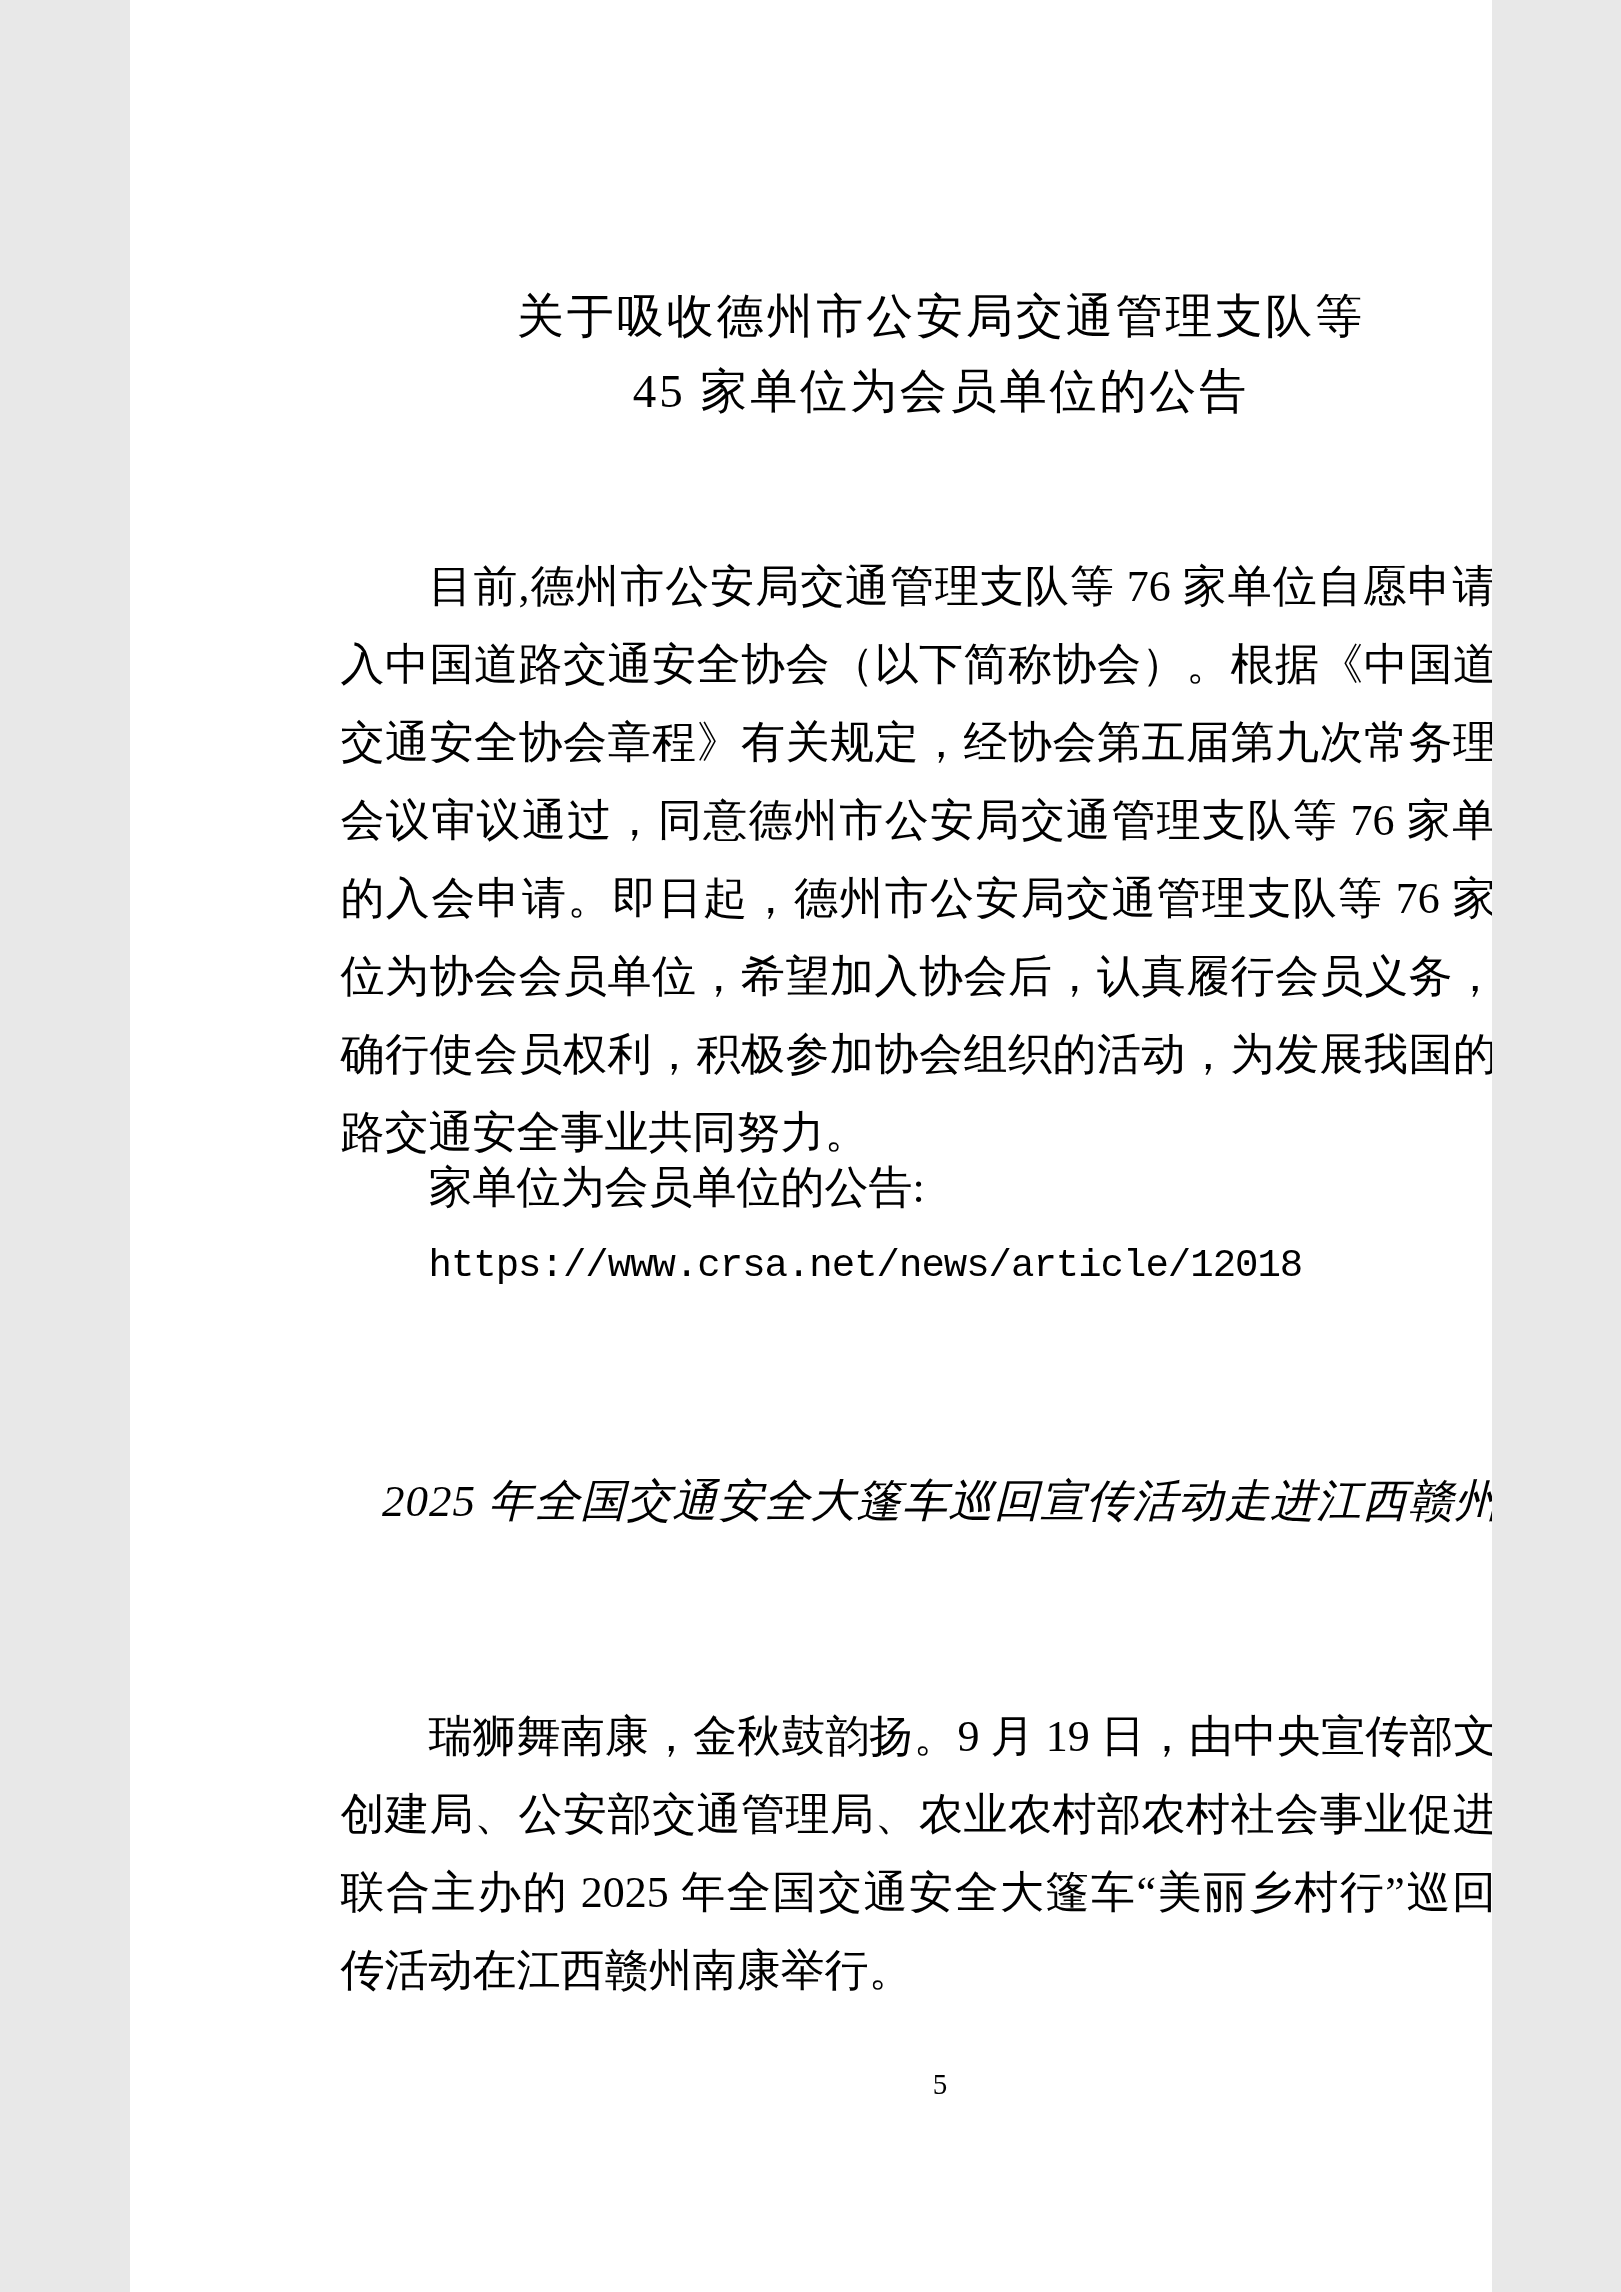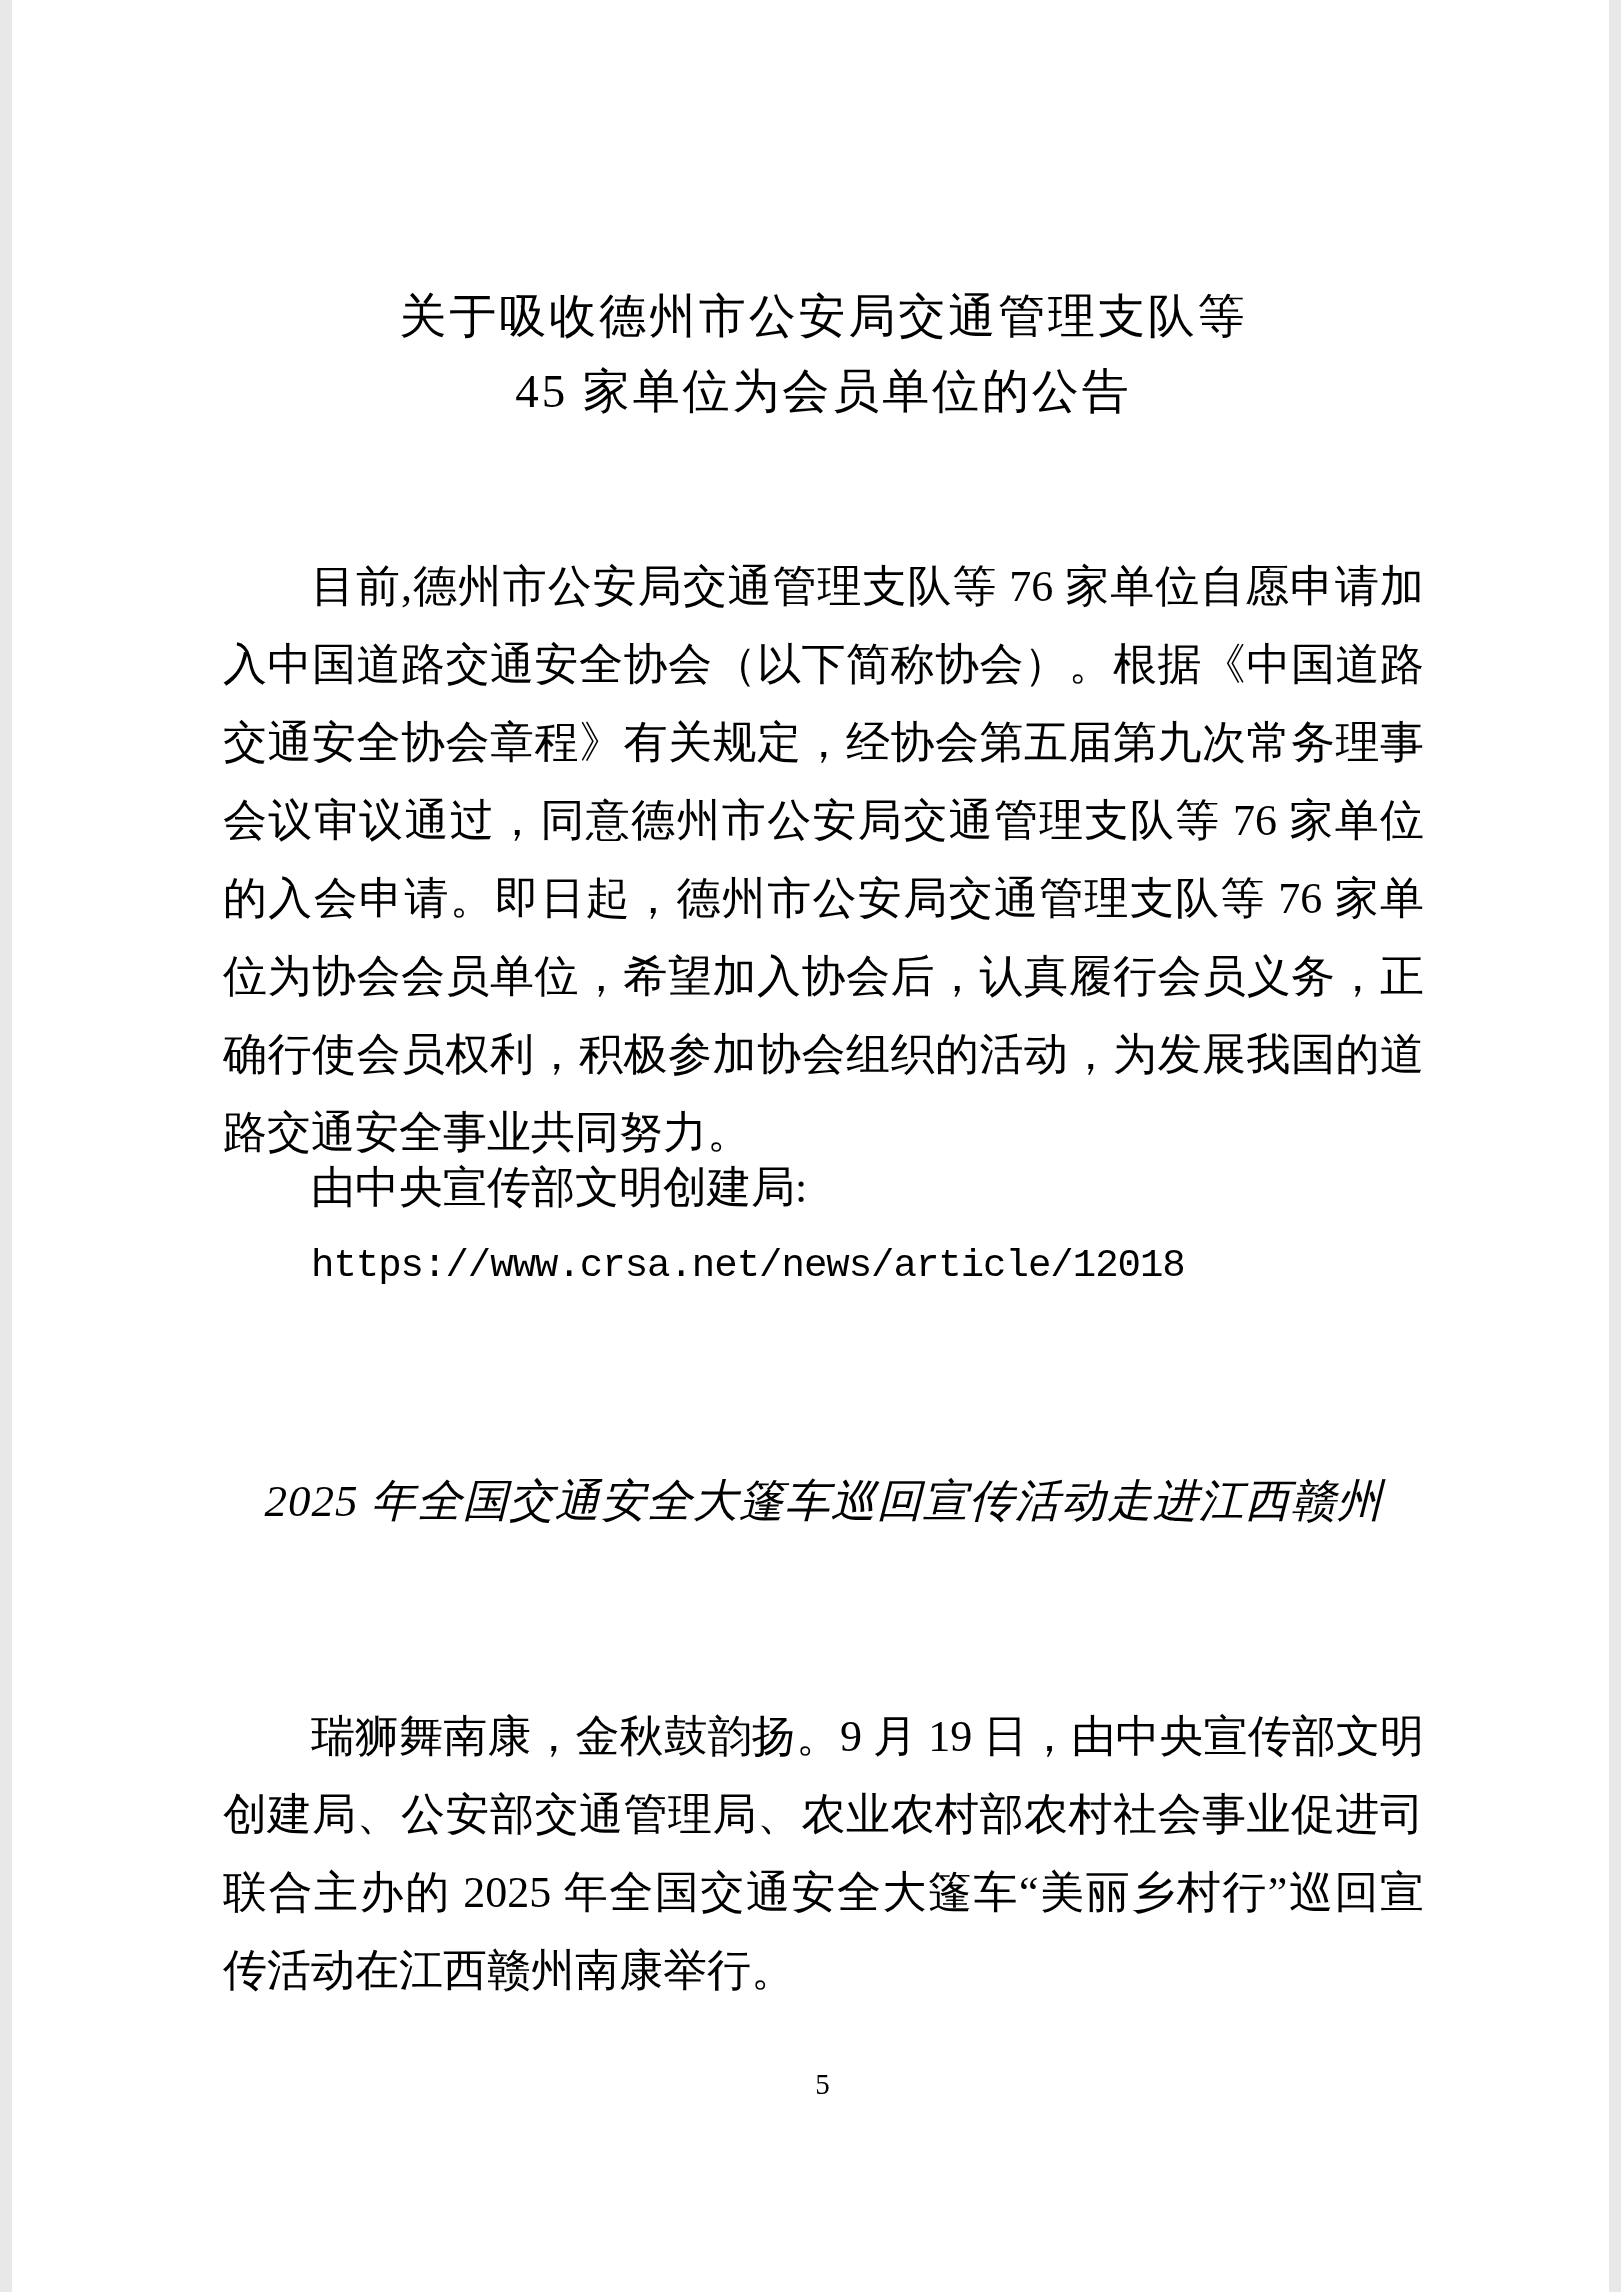--- a/index.html
+++ b/index.html
@@ -2,21 +2,21 @@
 <html><head>
 <meta charset="utf-8">
 <style>
   html, body {
     margin: 0;
     padding: 0;
     background: #e8e8e8;
   }
   .page {
     position: relative;
-    width: 1597px;
+    width: 1362px;
     height: 2293px;
     margin: 0 auto;
     background: #ffffff;
     color: #000000;
     font-family: "Liberation Serif", "DejaVu Serif", serif;
     overflow: hidden;
   }
   
   .doc-title1 {
     position: absolute;
@@ -100,21 +100,21 @@
 <div class="page">
 
   <section>
     <h1 class="doc-title1">
       <div>关于吸收德州市公安局交通管理支队等</div>
       <div>45 家单位为会员单位的公告</div>
     </h1>
 
     <p class="body-par p-announcement indent2">目前,德州市公安局交通管理支队等 76 家单位自愿申请加入中国道路交通安全协会（以下简称协会）。根据《中国道路交通安全协会章程》有关规定，经协会第五届第九次常务理事会议审议通过，同意德州市公安局交通管理支队等 76 家单位的入会申请。即日起，德州市公安局交通管理支队等 76 家单位为协会会员单位，希望加入协会后，认真履行会员义务，正确行使会员权利，积极参加协会组织的活动，为发展我国的道路交通安全事业共同努力。</p>
 
-    <p class="p-list-label">由中央宣传部文明创建局:</p>
+    <p class="p-list-label">家单位为会员单位的公告:</p>
 
     <p class="p-url">https://www.crsa.net/news/article/12018</p>
   </section>
 
   <section>
     <h2 class="doc-title2">
       <div>2025 年全国交通安全大篷车巡回宣传活动走进江西赣州</div>
     </h2>
 
     <p class="body-par p-article indent2">瑞狮舞南康，金秋鼓韵扬。9 月 19 日，由中央宣传部文明创建局、公安部交通管理局、农业农村部农村社会事业促进司联合主办的 2025 年全国交通安全大篷车“美丽乡村行”巡回宣传活动在江西赣州南康举行。</p>

